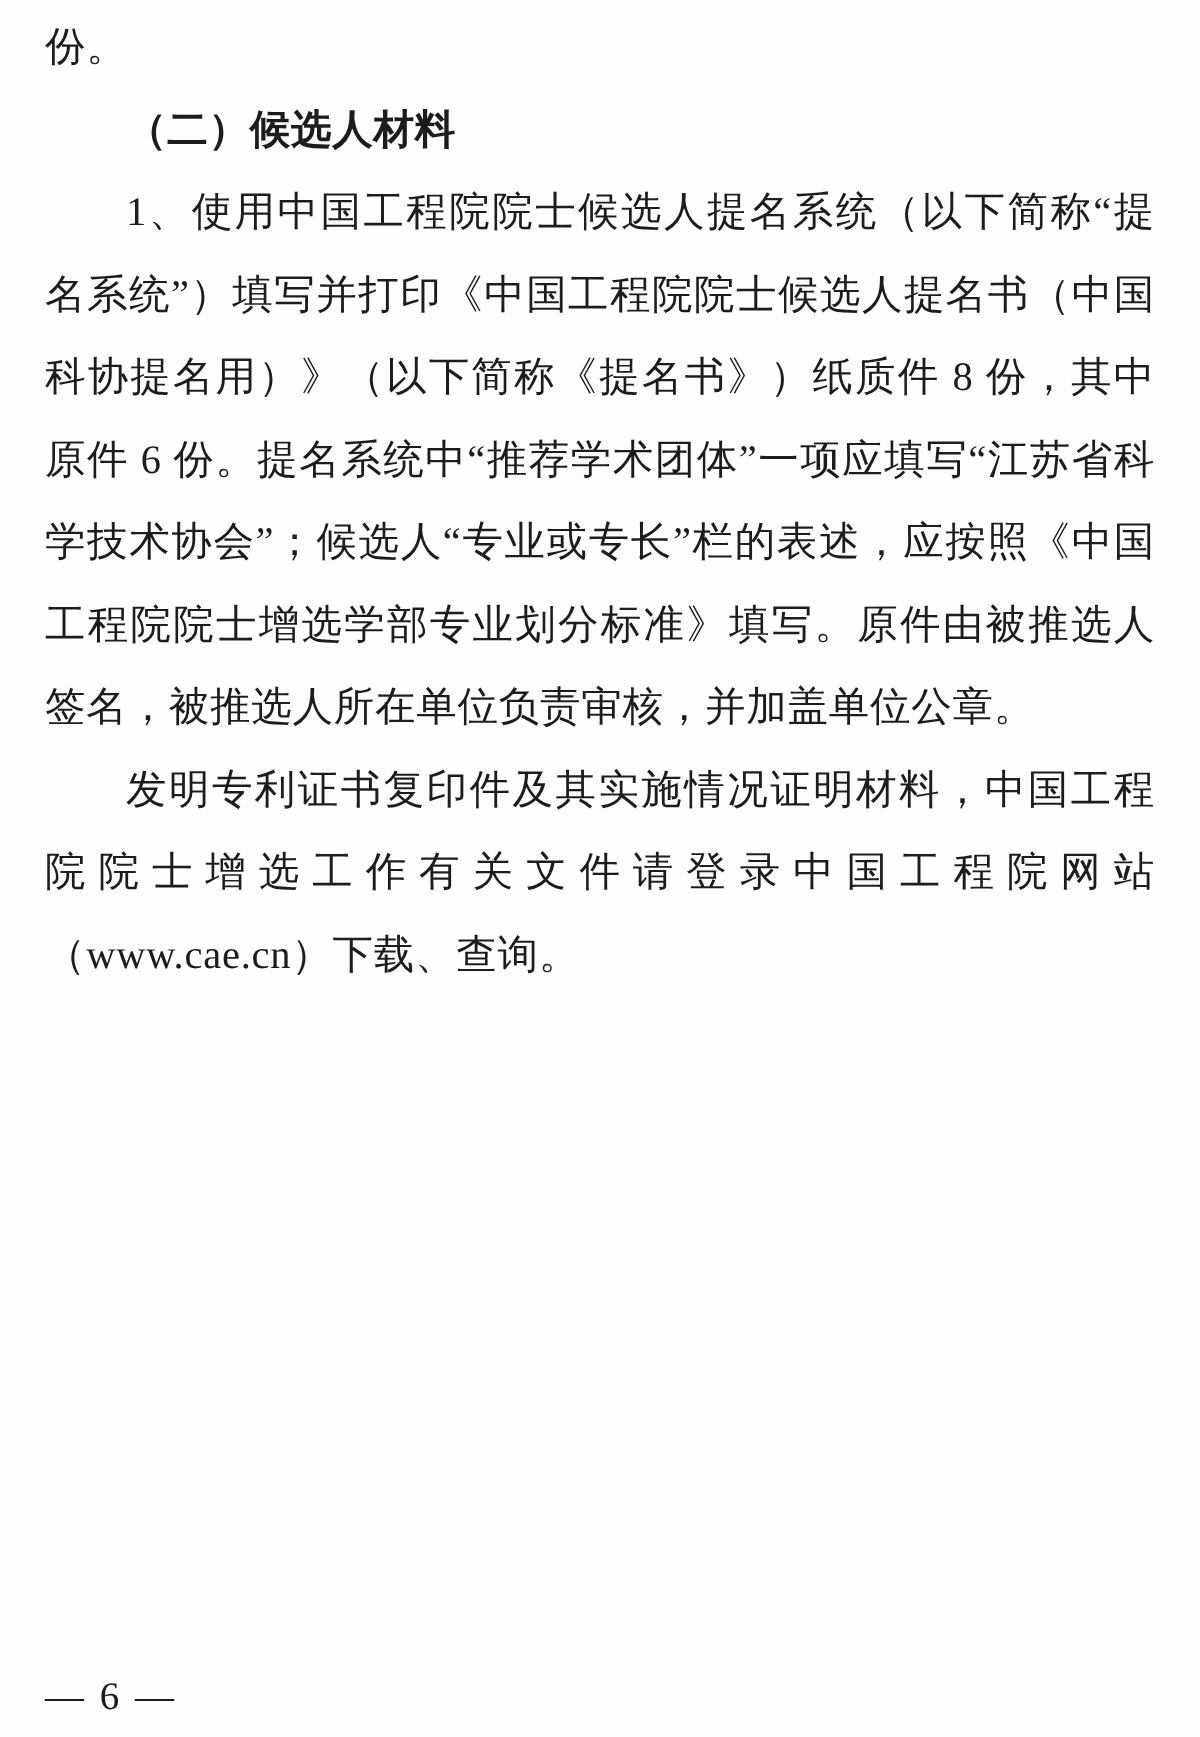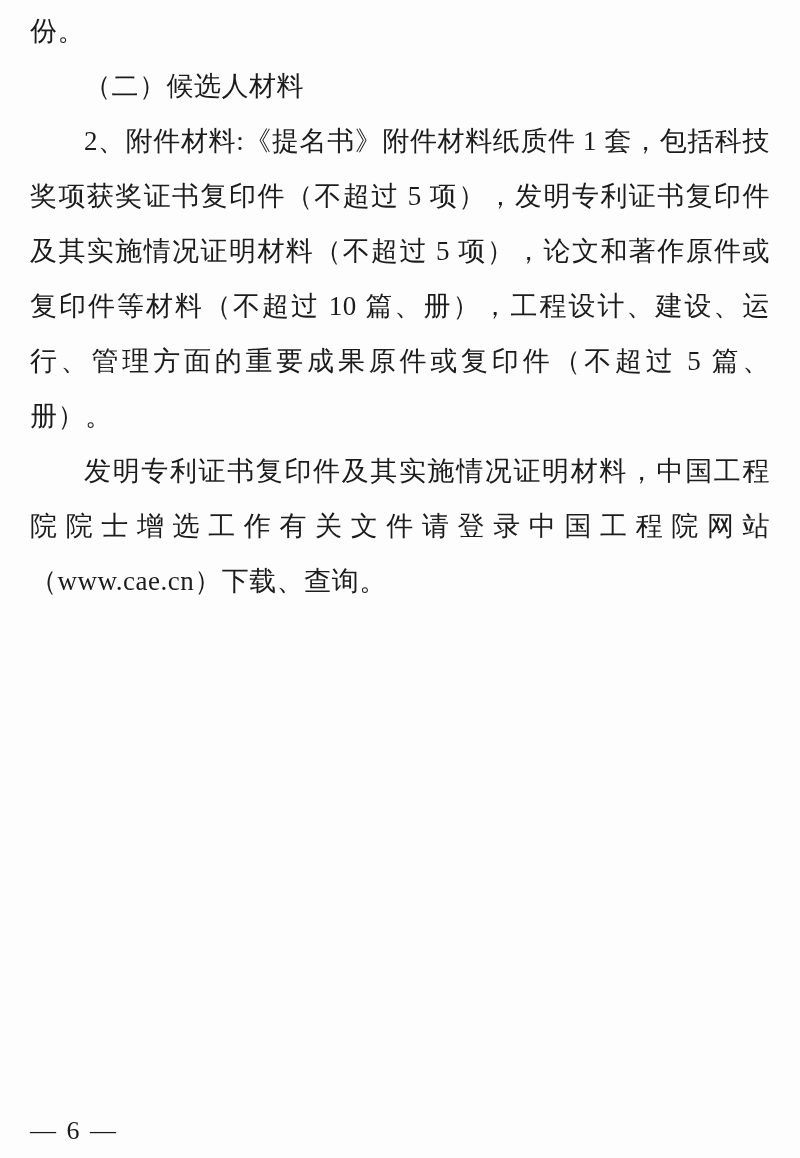--- a/index.html
+++ b/index.html
@@ -25,21 +25,21 @@
     margin: 0;
     font-size: 27px;
     line-height: 55px;
     text-align: justify;
     letter-spacing: 0.5px;
   }
   .cont-line {
     text-indent: 0;
   }
   .heading {
-    font-weight: normal;
+    font-weight: bold;
     text-indent: 2em;
   }
   .para {
     text-indent: 2em;
   }
   .page-footer {
     position: absolute;
     left: 30px;
     bottom: 12px;
     font-size: 26px;
@@ -49,21 +49,21 @@
 </style>
 </head>
 <body>
 
 <div class="doc-page">
 
   <p class="cont-line">份。</p>
 
   <h2 class="heading">（二）候选人材料</h2>
 
+  <p class="para">1、使用中国工程院院士候选人提名系统（以下简称“提名系统”）填写并打印《中国工程院院士候选人提名书（中国科协提名用）》（以下简称《提名书》）纸质件 8 份，其中原件 6 份。提名系统中“推荐学术团体”一项应填写“江苏省科学技术协会”；候选人“专业或专长”栏的表述，应按照《中国工程院院士增选学部专业划分标准》填写。原件由被推选人签名，被推选人所在单位负责审核，并加盖单位公章。</p>
 
-  <p class="para">2、附件材料:《提名书》附件材料纸质件 1 套，包括科技奖项获奖证书复印件（不超过 5 项），发明专利证书复印件及其实施情况证明材料（不超过 5 项），论文和著作原件或复印件等材料（不超过 10 篇、册），工程设计、建设、运行、管理方面的重要成果原件或复印件（不超过 5 篇、册）。</p>
 
 
   <p class="para">发明专利证书复印件及其实施情况证明材料，中国工程院院士增选工作有关文件请登录中国工程院网站（www.cae.cn）下载、查询。</p>
 
   <div class="page-footer">— 6 —</div>
 
 </div>
 
 </body></html>

